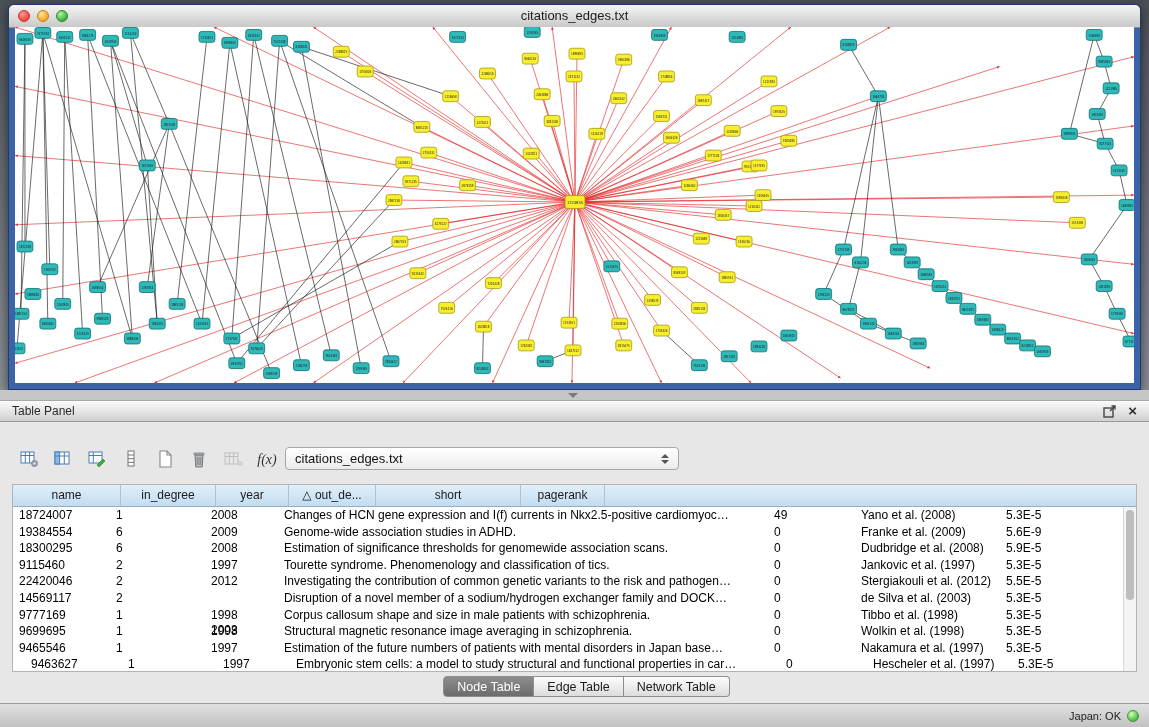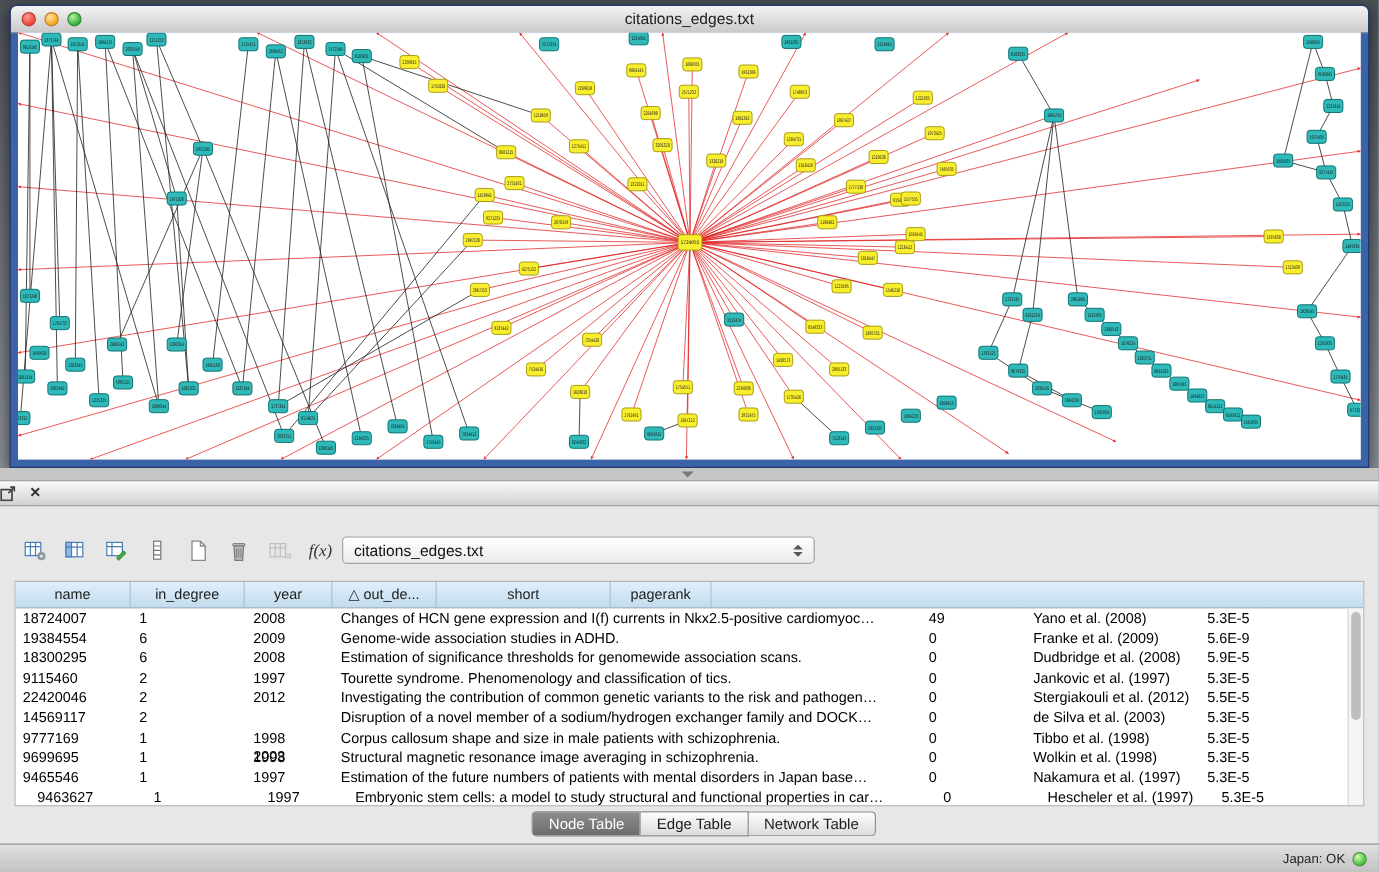--- a/index.html
+++ b/index.html
@@ -548,20 +548,21 @@
           </g>
         </svg>
     </div>
   </div>
 
   <div class="divider">
     <span class="handle"></span>
   </div>
 
   <div class="tp-header">
+    <span class="tp-title">Table Panel</span>
     <span class="tp-actions">
       <span class="float-ic">
         <svg width="13" height="13" viewBox="0 0 13 13">
             <rect x="1" y="3" width="9" height="9" fill="none" stroke="#444" stroke-width="1.4"></rect>
             <path d="M7 6 L12 1 M8.5 1 H12 V4.5" stroke="#444" stroke-width="1.4" fill="none"></path>
           </svg>
       </span>
       <span class="close-ic">×</span>
     </span>
   </div>
@@ -625,21 +626,21 @@
     <div class="combo">
       <span class="combo-text">citations_edges.txt</span>
       <span class="combo-arrows">
           <i class="up"></i>
           <i class="dn"></i>
         </span>
     </div>
 
     <div class="table">
       <div class="thead">
-          <div class="th" style="width: 96px;">name</div>
+          <div class="th" style="width: 108px;">name</div>
           <div class="th" style="width: 95px;">in_degree</div>
           <div class="th" style="width: 73px;">year</div>
           <div class="th" style="width: 87px;">△ out_de...</div>
           <div class="th" style="width: 145px;">short</div>
           <div class="th" style="width: 84px;">pagerank</div>
           <div class="th fill"></div>
         </div>
       <div class="tbody">
           <div class="trow">
             <div class="cell" style="width: 97px;">18724007</div>

